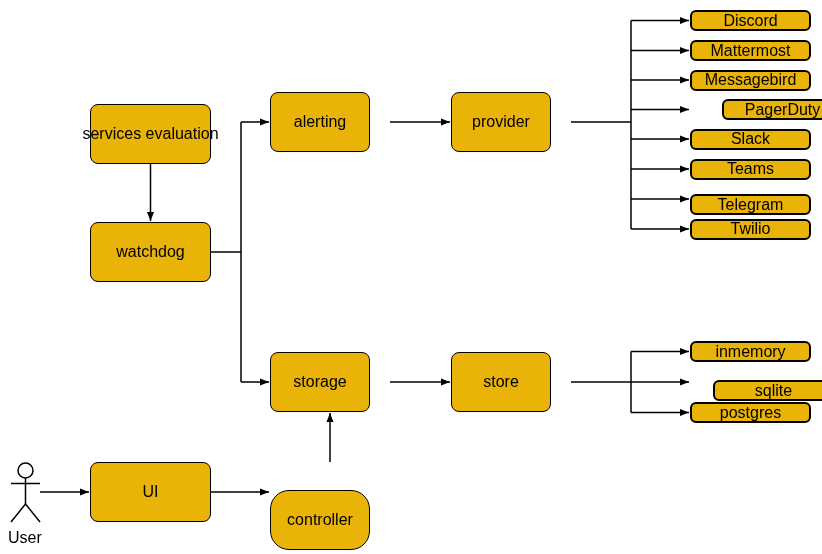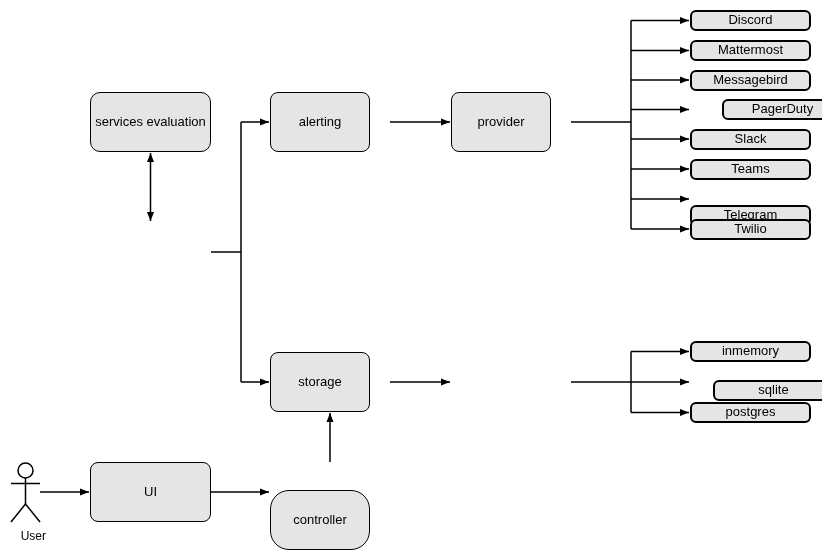--- a/index.html
+++ b/index.html
@@ -14,42 +14,42 @@
   }
   #connectors {
     position: absolute;
     left: 0; top: 0;
     width: 822px; height: 554px;
     pointer-events: none;
   }
   .node {
     position: absolute;
     box-sizing: border-box;
-    background: #e5e5e5;
+    background: #eab308;
     border: 1.5px solid #000000;
     border-radius: 8px;
     display: flex;
     align-items: center;
     justify-content: center;
-    font-size: 13px;
+    font-size: 16px;
     line-height: 1.1;
     text-align: left;
     white-space: nowrap;
   }
   .node.big { width: 100px; height: 60px; }
   .node.wide { width: 121px; }
   .node.leaf {
     width: 121px; height: 21px;
     border-width: 2px;
     border-radius: 6px;
   }
   .actor-label {
     position: absolute;
-    font-size: 12px;
-    text-align: right;
+    font-size: 16px;
+    text-align: left;
     white-space: nowrap;
   }
 </style>
 </head>
 <body>
 
 <div id="canvas">
 
   <svg id="connectors" viewBox="0 0 822 554" xmlns="http://www.w3.org/2000/svg">
     <defs>
@@ -94,41 +94,43 @@
       <g fill="#ffffff">
         <circle cx="25.5" cy="470.5" r="7.5"></circle>
         <path d="M25.5 478 L25.5 504" fill="none"></path>
         <path d="M11 483.5 L40 483.5" fill="none"></path>
         <path d="M25.5 504 L11 522" fill="none"></path>
         <path d="M25.5 504 L40 522" fill="none"></path>
       </g>
     </g>
   </svg>
 
-  <div class="node big wide" style="left:90px; top:92px;border-radius:10px;">services evaluation</div>
+  <div class="node big wide" style="left:90px; top:104px;">services evaluation</div>
 
+  <div class="node big wide" style="left:90px; top:222px;">watchdog</div>
 
   <div class="node big" style="left:270px; top:92px;">alerting</div>
 
   <div class="node big" style="left:451px; top:92px;">provider</div>
 
   <div class="node big" style="left:270px; top:352px;">storage</div>
 
+  <div class="node big" style="left:451px; top:352px;">store</div>
 
   <div class="node big wide" style="left:90px; top:462px;">UI</div>
 
   <div class="node big" style="left:270px; top:490px;border-radius:19px;">controller</div>
 
   <div class="node leaf" style="left:690px; top:10px;">Discord</div>
   <div class="node leaf" style="left:690px; top:40px;">Mattermost</div>
   <div class="node leaf" style="left:690px; top:69.5px;">Messagebird</div>
   <div class="node leaf" style="left:690px; top:99px;margin-left:32px;">PagerDuty</div>
   <div class="node leaf" style="left:690px; top:128.5px;">Slack</div>
   <div class="node leaf" style="left:690px; top:158.5px;">Teams</div>
-  <div class="node leaf" style="left:690px; top:205px;">Telegram</div>
+  <div class="node leaf" style="left:690px; top:194px;">Telegram</div>
   <div class="node leaf" style="left:690px; top:218.5px;">Twilio</div>
 
   <div class="node leaf" style="left:690px; top:341px;">inmemory</div>
   <div class="node leaf" style="left:690px; top:380px;margin-left:23px;">sqlite</div>
   <div class="node leaf" style="left:690px; top:402px;">postgres</div>
 
   <div class="actor-label" style="left:8px; top:529px; width:38px;">User</div>
 
 </div>
 

